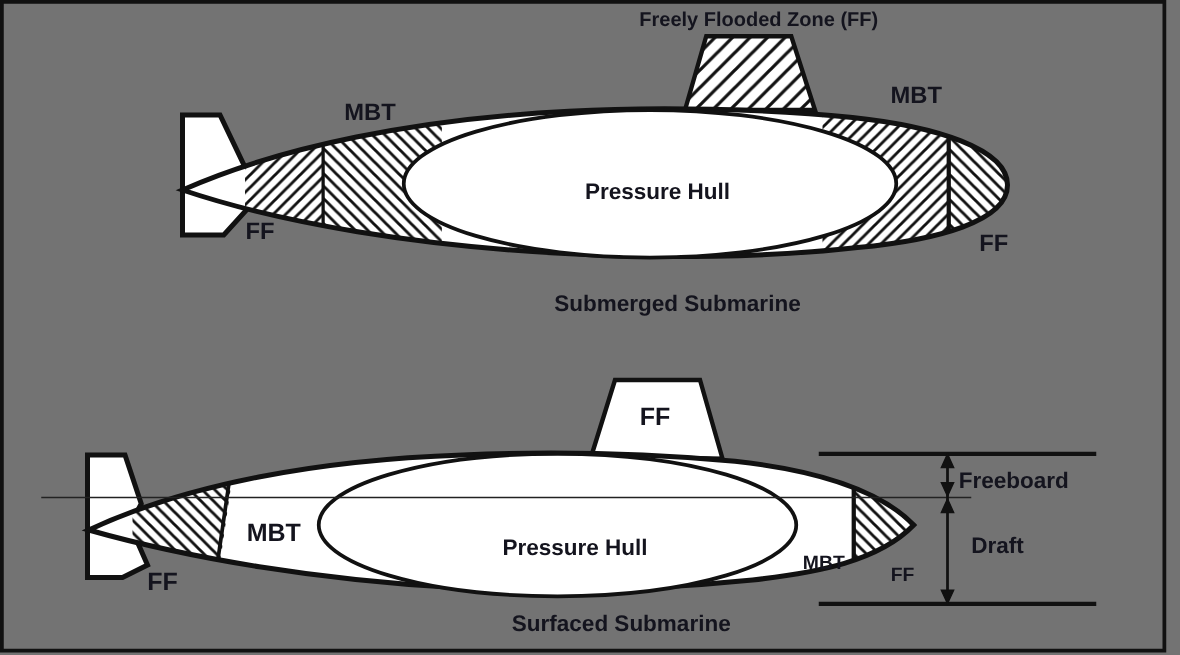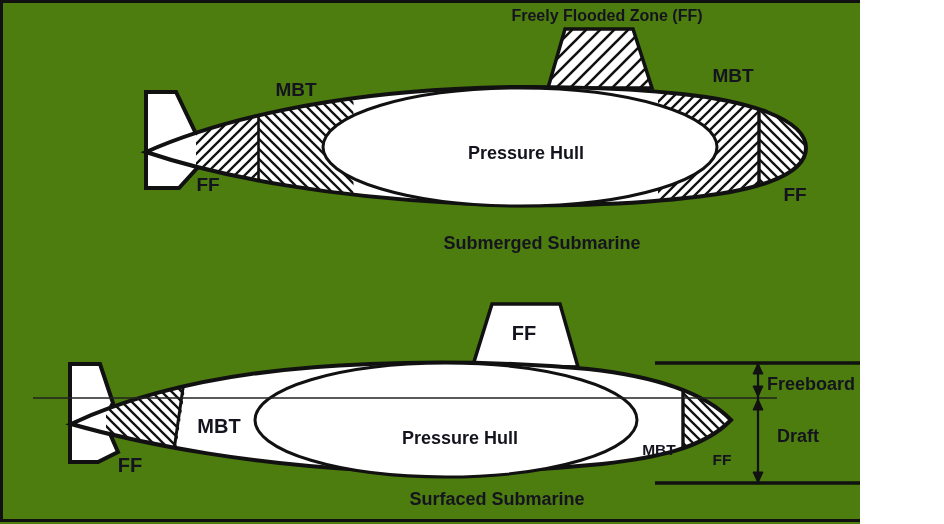--- a/index.html
+++ b/index.html
@@ -1,16 +1,16 @@
 <!DOCTYPE html>
 <html><head>
 <meta charset="utf-8">
 <style>
   html,body{margin:0;padding:0;background:#fff;}
-  .stage{position:relative;width:860px;height:524px;background:#4d7c0f;overflow:hidden;text-align:right;}
+  .stage{position:relative;width:944px;height:524px;background:#737373;overflow:hidden;text-align:right;}
   svg{display:block;}
   text{font-family:"Liberation Sans", sans-serif;font-weight:bold;fill:#14141e;}
   .t16{font-size:16px;}
   .t19{font-size:19px;}
   .t18{font-size:18px;}
   .t20{font-size:20px;}
   .t15{font-size:15.5px;}
 </style>
 </head>
 <body>

